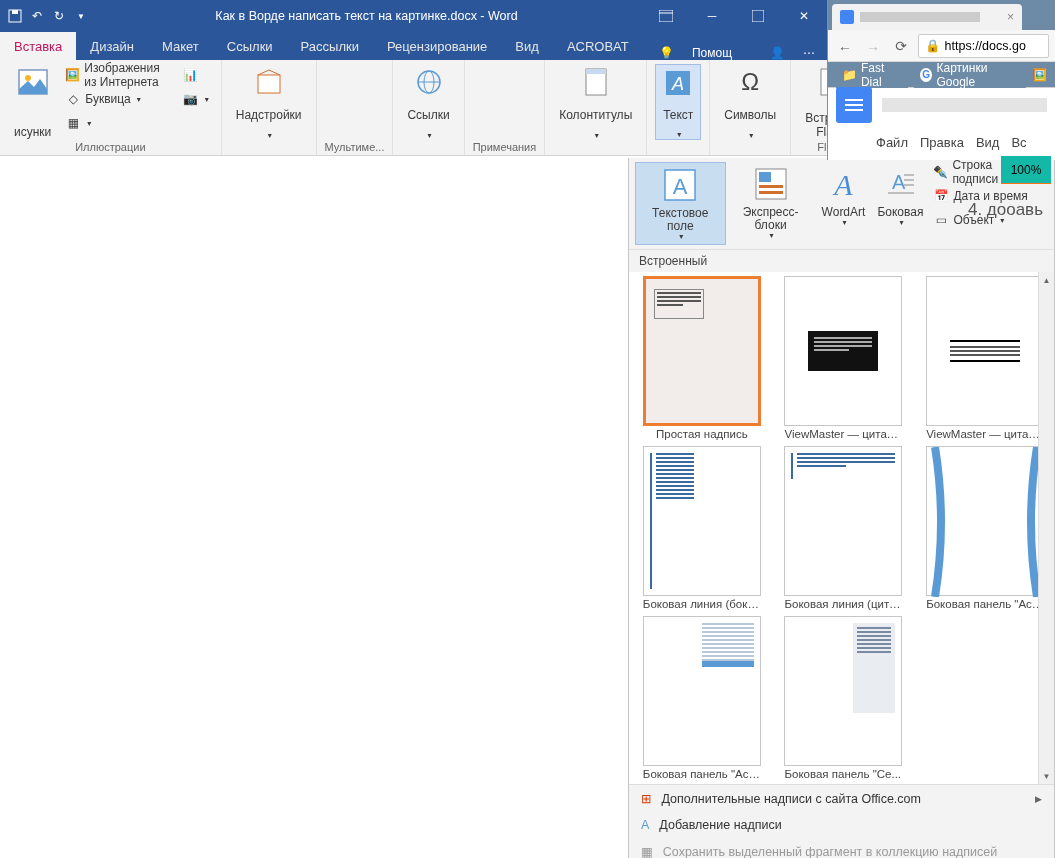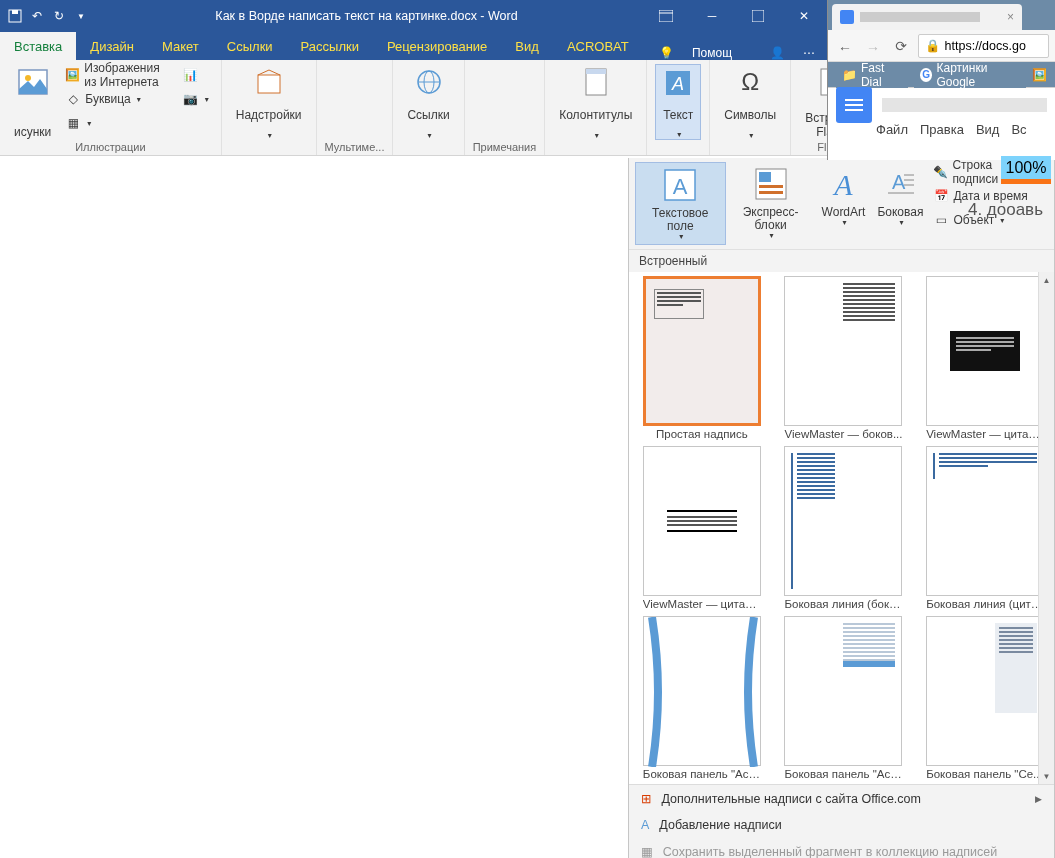--- a/index.html
+++ b/index.html
@@ -6,22 +6,22 @@
 body{width:1055px;height:858px;background:#fff;overflow:hidden;position:relative;font-size:12px}
 
 .word-titlebar{position:absolute;left:0;top:0;width:827px;height:32px;background:#2b579a;color:#fff;display:flex;align-items:center}
 .qat{display:flex;align-items:center;gap:4px;margin-left:6px}
 .qat span{width:18px;height:18px;display:flex;align-items:center;justify-content:center;color:#fff;font-size:12px}
 .word-title{flex:1;text-align:center;font-size:12.5px;color:#fff}
 .win-controls{display:flex;align-items:center}
 .win-controls .wc{width:46px;height:32px;display:flex;align-items:center;justify-content:center;color:#fff}
 
 .word-tabs{position:absolute;left:0;top:32px;width:827px;height:28px;background:#2b579a;display:flex;align-items:flex-end}
-.word-tab{height:28px;padding:0 14px;color:#fde047;font-size:13px;display:flex;align-items:center}
-.word-tab.active{background:#f3f3f3;color:#15803d}
+.word-tab{height:28px;padding:0 14px;color:#e5e5e5;font-size:13px;display:flex;align-items:center}
+.word-tab.active{background:#f3f3f3;color:#be185d}
 .help-area{margin-left:auto;display:flex;align-items:center;gap:18px;padding-right:12px;color:#fff}
 
 .ribbon{position:absolute;left:0;top:60px;width:827px;height:96px;background:#f3f3f3;border-bottom:1px solid #d4d4d4;display:flex}
 .rgroup{display:flex;flex-direction:column;align-items:center;height:100%;border-right:1px solid #e1e1e1;padding:4px 8px 0}
 .rgroup .rrow{display:flex;align-items:center;gap:4px}
 .rgroup .rlabel{margin-top:auto;font-size:11px;color:#666;padding-bottom:2px}
 .rbig{display:flex;flex-direction:column;align-items:center;justify-content:space-between;height:76px;padding:2px 6px 0;font-size:12px;color:#3b3b3b;text-align:center;line-height:1.15}
 .rbig .ricon{width:32px;height:32px;margin-bottom:2px;display:flex;align-items:center;justify-content:center}
 .rbig.active{background:#d4e3f5;border:1px solid #a3bde3}
 .rsm{display:flex;align-items:center;gap:4px;font-size:12px;color:#3b3b3b;padding:1px 4px;height:22px}
@@ -60,22 +60,22 @@
 .chrome-tab{width:190px;height:26px;background:#f2f2f2;border-radius:4px 4px 0 0;display:flex;align-items:center;padding:0 8px;gap:6px;font-size:12px}
 .chrome-close{margin-left:auto;color:#888}
 .chrome-addr{height:32px;background:#f6f6f6;display:flex;align-items:center;padding:0 6px;gap:6px;border-bottom:1px solid #d9d9d9}
 .chrome-addr .nbtn{width:22px;height:22px;display:flex;align-items:center;justify-content:center;color:#5f5f5f;font-size:14px}
 .chrome-url{flex:1;height:24px;background:#fff;border:1px solid #ccc;border-radius:2px;display:flex;align-items:center;padding:0 6px;font-size:12.5px;gap:4px;overflow:hidden}
 .chrome-bm{height:26px;background:#f6f6f6;display:flex;align-items:center;gap:6px;padding:0 8px;font-size:12px;border-bottom:1px solid #d0d0d0}
 .bm{display:flex;align-items:center;gap:4px;color:#fff;background:#6d8ba7;padding:0 6px;height:26px}
 .gdocs-bar{height:34px;display:flex;align-items:center;padding:0 8px;gap:10px;background:#fff}
 .gdocs-icon{width:36px;height:36px;background:#4285f4;border-radius:3px;display:flex;align-items:center;justify-content:center}
 .gdocs-icon div{width:18px;height:2px;background:#fff;box-shadow:0 5px 0 #fff,0 -5px 0 #fff}
-.gdocs-menu{height:28px;display:flex;align-items:flex-start;gap:12px;padding-left:48px;font-size:13px;color:#444}
-.zoom{position:absolute;right:4px;top:156px;width:50px;height:28px;display:flex;align-items:center;justify-content:center;background:#7dd3fc;border-bottom:5px solid #f97316;font-size:16px}
+.gdocs-menu{height:28px;display:flex;align-items:flex-end;gap:12px;padding-left:48px;font-size:13px;color:#444}
+.zoom{position:absolute;right:4px;top:156px;width:50px;height:28px;display:flex;align-items:center;justify-content:center;background:#14b8a6;border-bottom:1px solid #f97316;font-size:12px}
 .txt-under{position:absolute;right:12px;top:200px;font-size:17px;color:#555}
 
 svg{display:block}
 </style>
 </head>
 <body>
 
 <div class="word-titlebar">
   <div class="qat">
     <span>
@@ -315,39 +315,20 @@
               <span></span>
               <span></span>
               <span></span>
               <span style="width:60%"></span>
             </div>
           </div>
         </div>
       <div class="gi-lbl">Простая надпись</div>
     </div>
     <div class="gi">
-      <div class="gi-thumb">
-          <div style="margin-left:auto;width:52px">
-            <div class="lines">
-              <span></span>
-              <span></span>
-              <span></span>
-              <span></span>
-              <span></span>
-              <span></span>
-              <span></span>
-              <span></span>
-              <span></span>
-              <span></span>
-            </div>
-          </div>
-        </div>
-      <div class="gi-lbl">ViewMaster — боков...</div>
-    </div>
-    <div class="gi">
       <div class="gi-thumb" style="align-items:center;justify-content:center">
           <div style="width:70px;height:40px;background:#111;padding:6px">
             <div class="lines">
               <span style="background:#aaa"></span>
               <span style="background:#aaa"></span>
               <span style="background:#aaa"></span>
               <span style="background:#aaa;width:60%"></span>
             </div>
           </div>
         </div>

